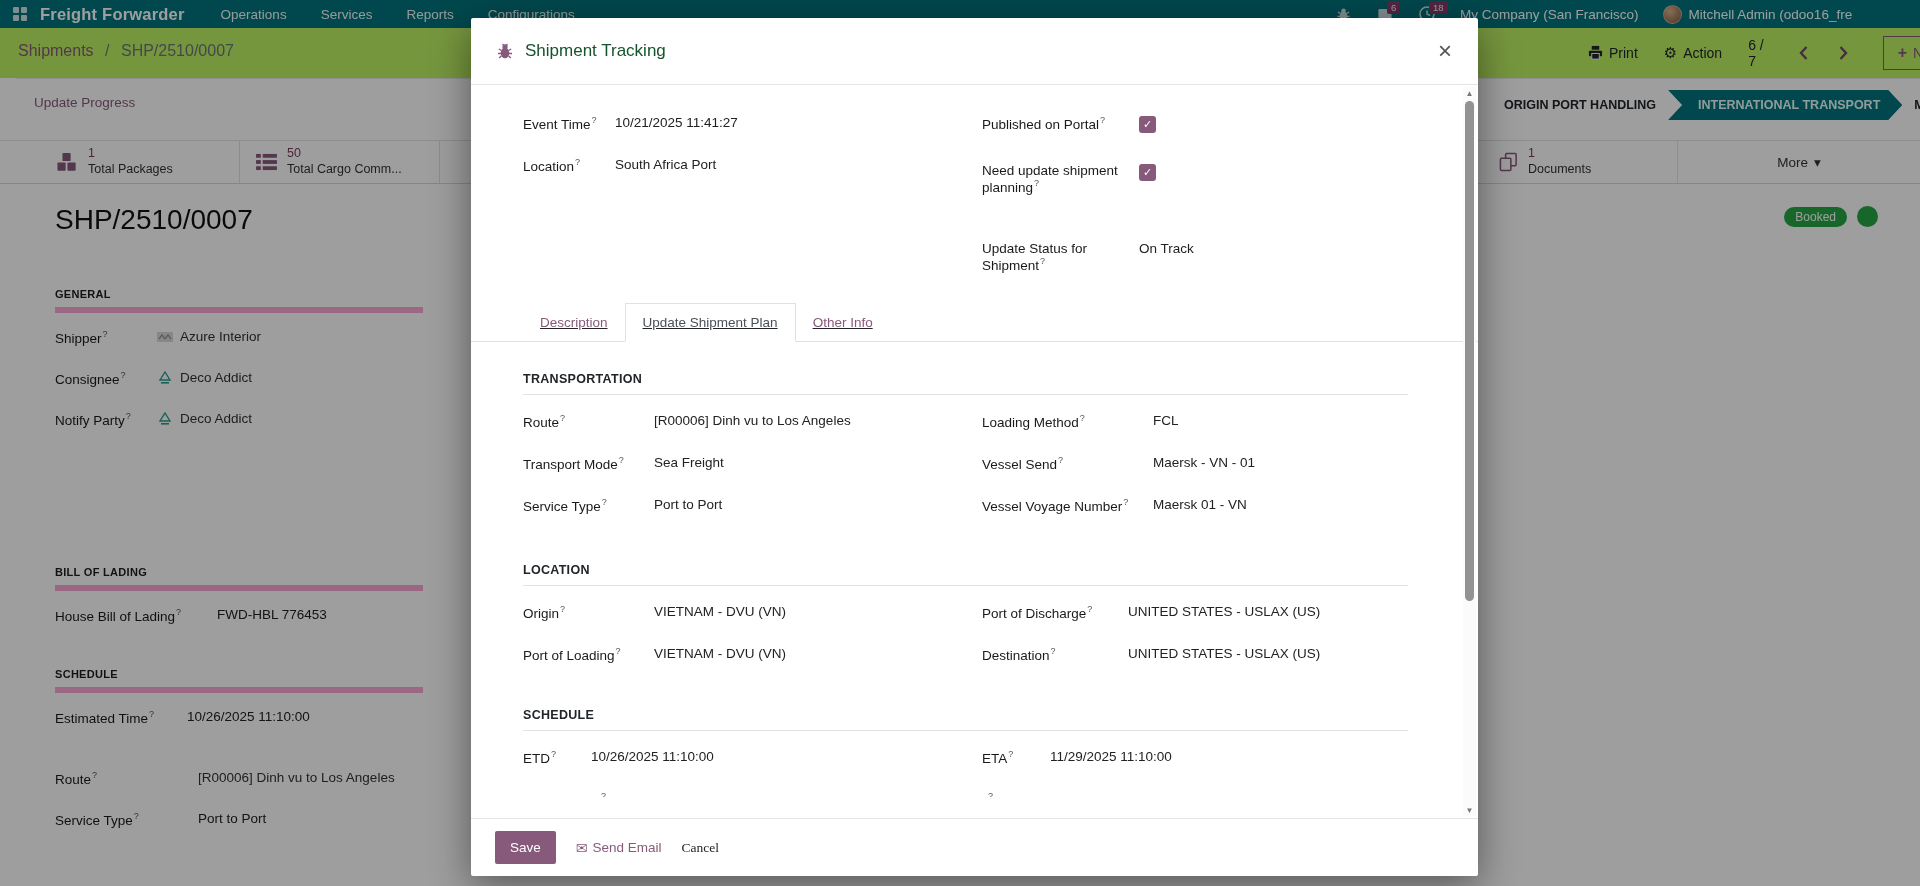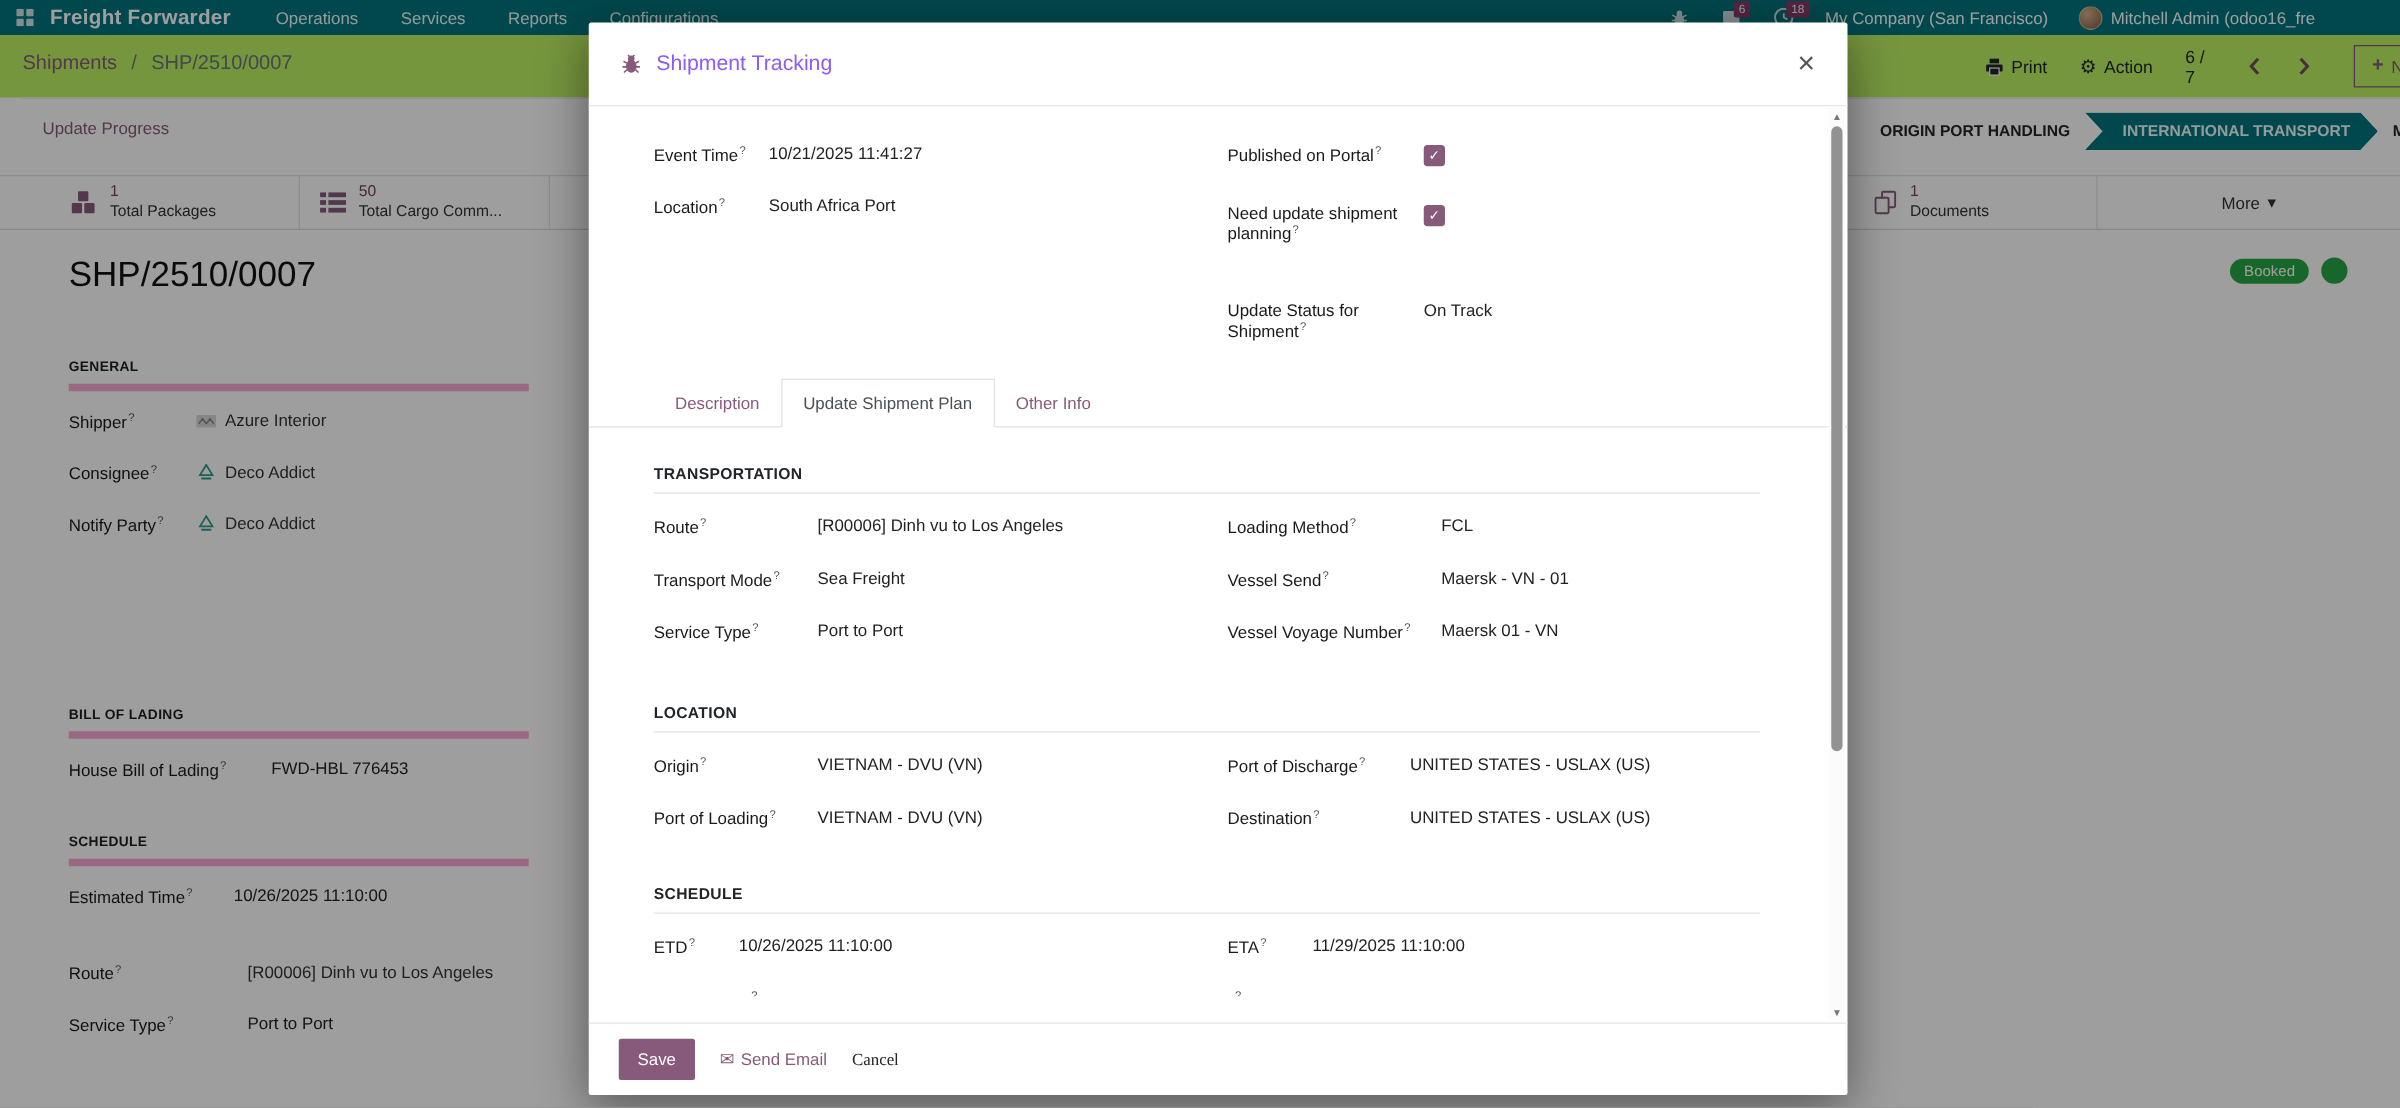--- a/index.html
+++ b/index.html
@@ -24,21 +24,21 @@
   .avatar { width:19px; height:19px; border-radius:50%; background:radial-gradient(circle at 35% 30%, #d8b08c, #7d5a3c); border:1px solid #ffffff55; }
   .nav-user { font-size:13.5px; }
 
   
   .control-row { position:absolute; left:0; top:28px; width:1920px; height:50px; background:#bef264; }
   .breadcrumb { position:absolute; left:18px; top:14px; font-size:16px; }
   .bc-parent { color:#875A7B; cursor:pointer; }
   .bc-sep { color:#777; margin:0 7px; }
   .bc-current { color:#6c757d; }
   .cp-right { position:absolute; left:1588px; top:0; height:50px; display:flex; align-items:center; gap:26px; }
-  .cp-btn { display:flex; align-items:center; gap:6px; font-size:14px; color:#212529; cursor:pointer; }
+  .cp-btn { display:flex; gap:6px; font-size:14px; color:#212529; cursor:pointer; }
   .gear-glyph { font-size:15px; line-height:1; }
   .pager { display:flex; align-items:center; gap:28px; }
   .pager-count { font-size:14px; }
   .pg-arrow { width:14px; height:16px; display:flex; align-items:center; justify-content:center; cursor:pointer; }
   .new-btn { display:flex; align-items:center; gap:6px; border:1px solid #875A7B; color:#875A7B;
              height:34px; padding:0 14px; font-size:14px; margin-left:8px; width:120px; cursor:pointer; }
   .plus { font-weight:700; font-size:16px; }
 
   
   .second-row { position:absolute; left:16px; top:78px; width:1920px; height:52px; background:#fff; border-top:1px solid #e8e8e8; }
@@ -83,40 +83,40 @@
   .mini-logo { width:16px; height:16px; margin-right:7px; flex:0 0 auto; display:inline-flex; align-items:center; justify-content:center; }
 
   
   .backdrop { position:absolute; inset:0; background:rgba(0,0,0,.38); z-index:5; }
 
   
   .modal { position:absolute; left:471px; top:18px; width:1007px; height:858px; background:#fff; z-index:10;
            box-shadow:0 10px 40px rgba(0,0,0,.45); border-radius:2px; }
   .m-header { position:absolute; left:0; top:0; right:0; height:67px; border-bottom:1px solid #e5e5e5;
               display:flex; align-items:center; padding:0 26px; }
-  .m-title { font-size:17px; color:#8b5cf6; margin-left:12px; }
+  .m-title { font-size:17px; color:#14532d; margin-left:12px; }
   .m-close { margin-left:auto; font-size:24px; color:#555; cursor:pointer; line-height:1; font-weight:400; }
   .m-body { position:absolute; left:0; top:67px; bottom:58px; right:0; overflow:hidden; padding:30px 70px 0 52px; }
 
   .top-grid { display:flex; height:182px; }
   .col-l { width:459px; }
   .col-r { flex:1; }
   .mrow { display:flex; align-items:flex-start; margin-bottom:20px; min-height:22px; }
   .m-label { color:#1a1a1a; }
   .m-val { color:#222; }
   .tl-label { width:92px; }
   .tr-label { width:157px; }
   .mrow.r1 { margin-bottom:26px; }
   .mrow.r2 { margin-bottom:46px; }
   .o-check { width:17px; height:17px; background:#875A7B; border-radius:3px; display:flex; align-items:center;
              justify-content:center; cursor:pointer; margin-top:1px; }
   .check-glyph { color:#fff; font-size:11px; font-weight:700; }
 
   .tabbar { display:flex; align-items:flex-end; height:45px; margin:0 -70px 0 -52px; padding-left:52px;
-            border-bottom:1px solid #dee2e6; }
+            border-bottom:1px solid #dee2e6;text-decoration:underline; }
   .tab { padding:11px 17px; font-size:13.5px; color:#875A7B; cursor:pointer; }
   .tab.active { color:#495057; background:#fff; border:1px solid #dee2e6; border-bottom:1px solid #fff;
                 margin-bottom:-1px; }
 
   .m-sec-h { font-size:12.5px; font-weight:700; color:#212529; letter-spacing:.3px; padding-bottom:8px;
              border-bottom:1px solid #e2e2e2; margin-bottom:18px; }
   .m-sec-h.transp { margin-top:30px; }
   .m-sec-h.loc { margin-top:24px; }
   .m-sec-h.sch { margin-top:20px; }
   .two-col { display:flex; }

